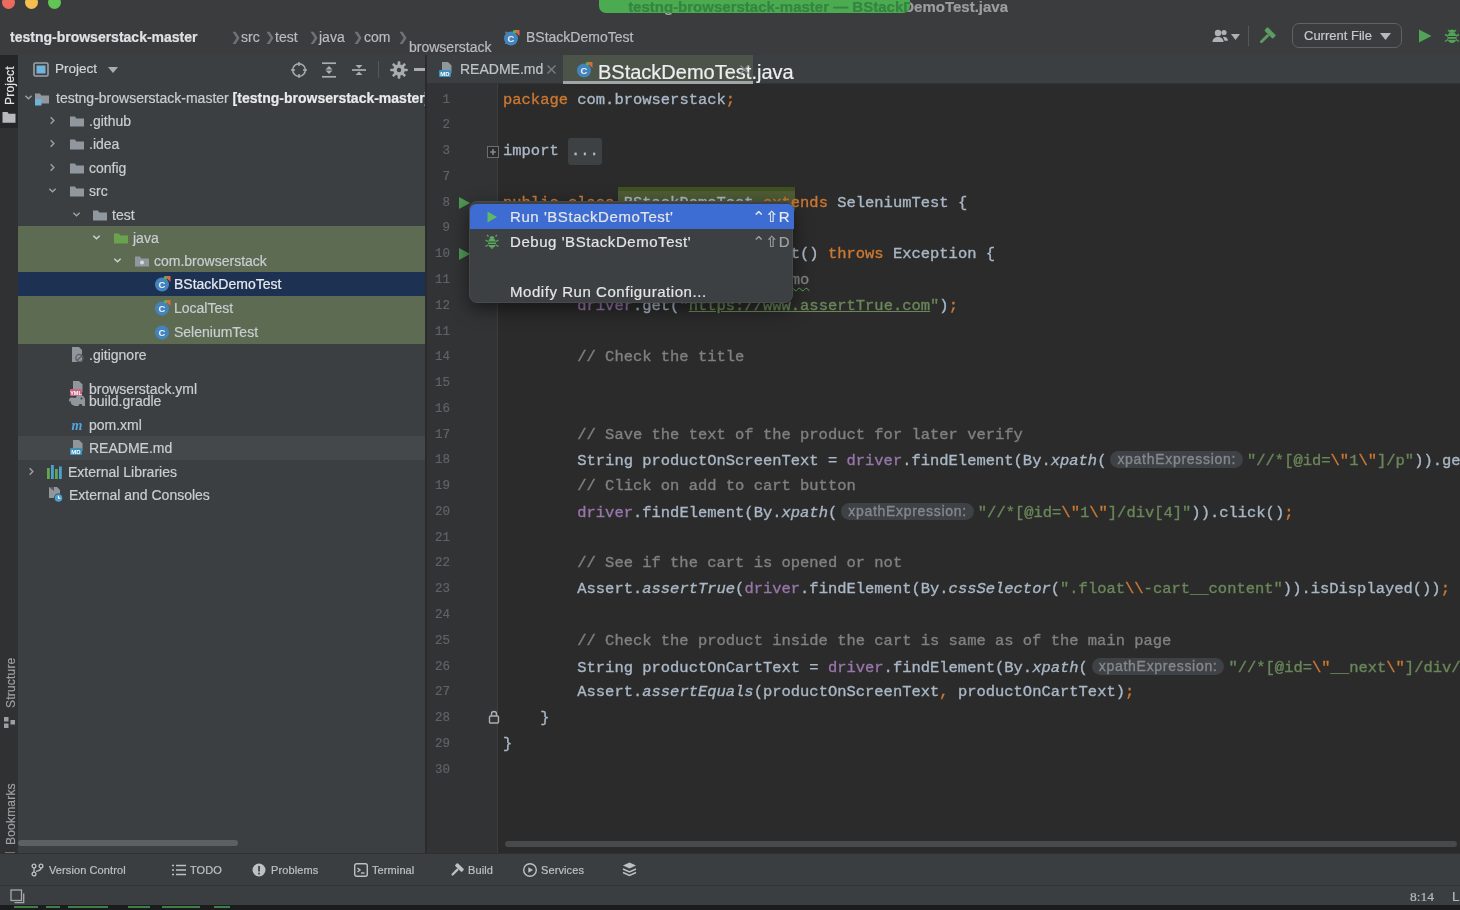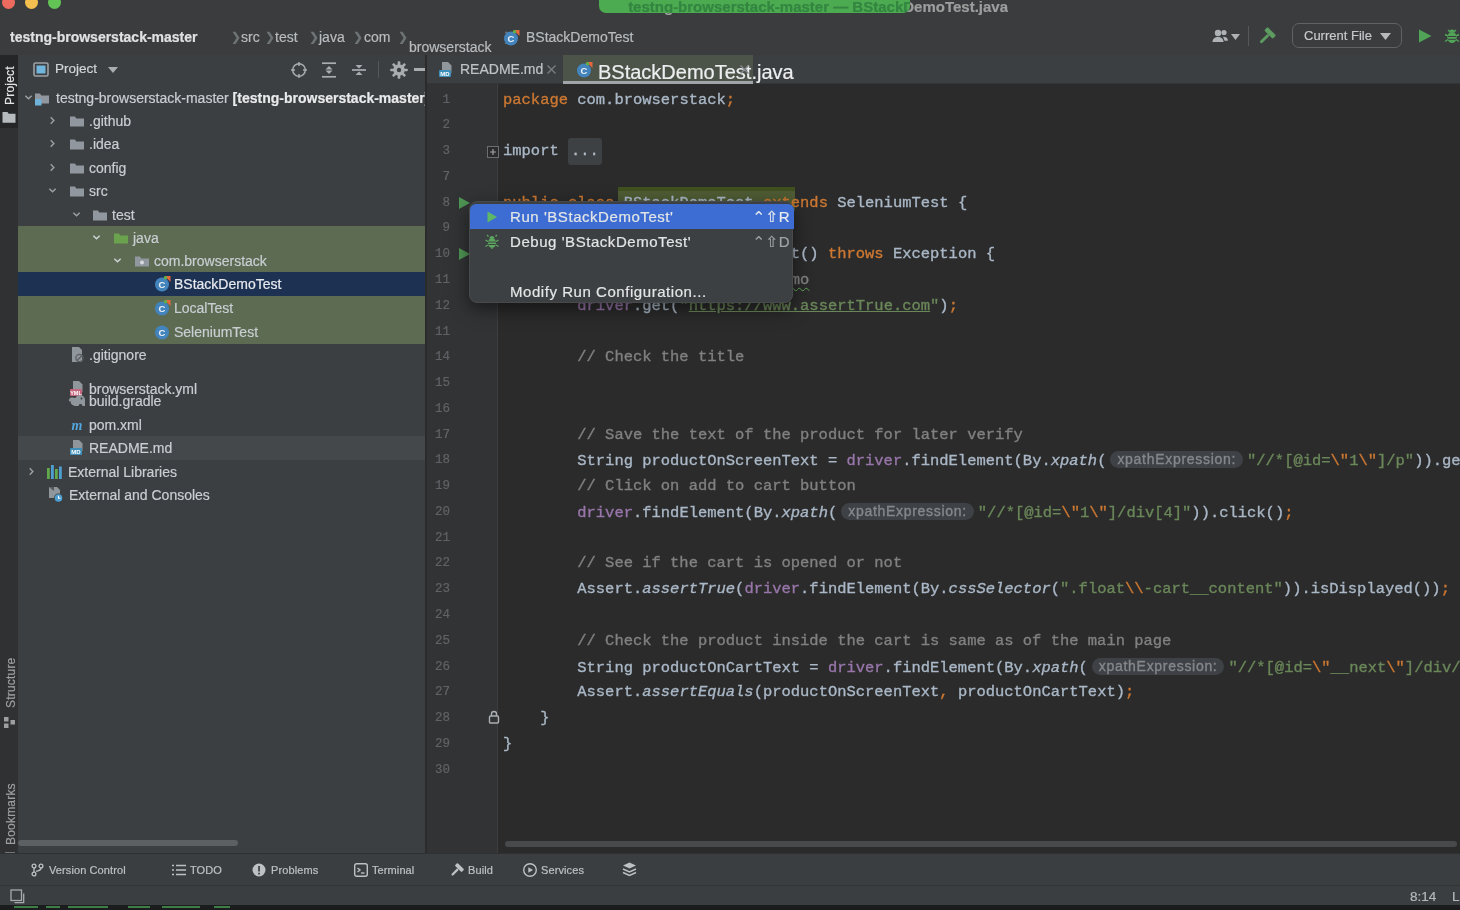--- a/index.html
+++ b/index.html
@@ -476,21 +476,21 @@
       <path d="M1 7 L7.5 10 L14 7" fill="none" stroke="#bdc1c4" stroke-width="1.4"></path>
       <path d="M1 10.5 L7.5 13.5 L14 10.5" fill="none" stroke="#bdc1c4" stroke-width="1.4"></path>
     </svg>
   <div class="tw" style="left:640px;margin-top:43px;">Dependencies</div>
 </div>
 <div id="statusbar">
   <svg class="icon" style="left:10px;top:3px;" width="15" height="15" viewBox="0 0 15 15">
       <rect x="1" y="1" width="10.5" height="10.5" fill="none" stroke="#a6aaad" stroke-width="1.3"></rect>
       <path d="M13.7 4.5 V13.7 H4.5" fill="none" stroke="#a6aaad" stroke-width="1.3"></path>
     </svg>
-  <div class="abs" style="left:1410px;top:3px;">8:14</div>
+  <div class="abs" style="left:1410px;top:3px;font-family:Liberation Serif, serif;">8:14</div>
   <div class="abs" style="left:1452px;top:3px;">L</div>
 </div>
 <div id="bottomstrip">
   <div class="abs" style="left:14px;top:1px;width:24px;height:2px;background:#3f7d46;"></div>
   <div class="abs" style="left:46px;top:1px;width:14px;height:2px;background:#3f7d46;"></div>
   <div class="abs" style="left:68px;top:1px;width:40px;height:2px;background:#3f7d46;"></div>
   <div class="abs" style="left:128px;top:1px;width:22px;height:2px;background:#3f7d46;"></div>
   <div class="abs" style="left:162px;top:1px;width:38px;height:2px;background:#3f7d46;"></div>
   <div class="abs" style="left:214px;top:1px;width:16px;height:2px;background:#3f7d46;"></div>
 </div>

